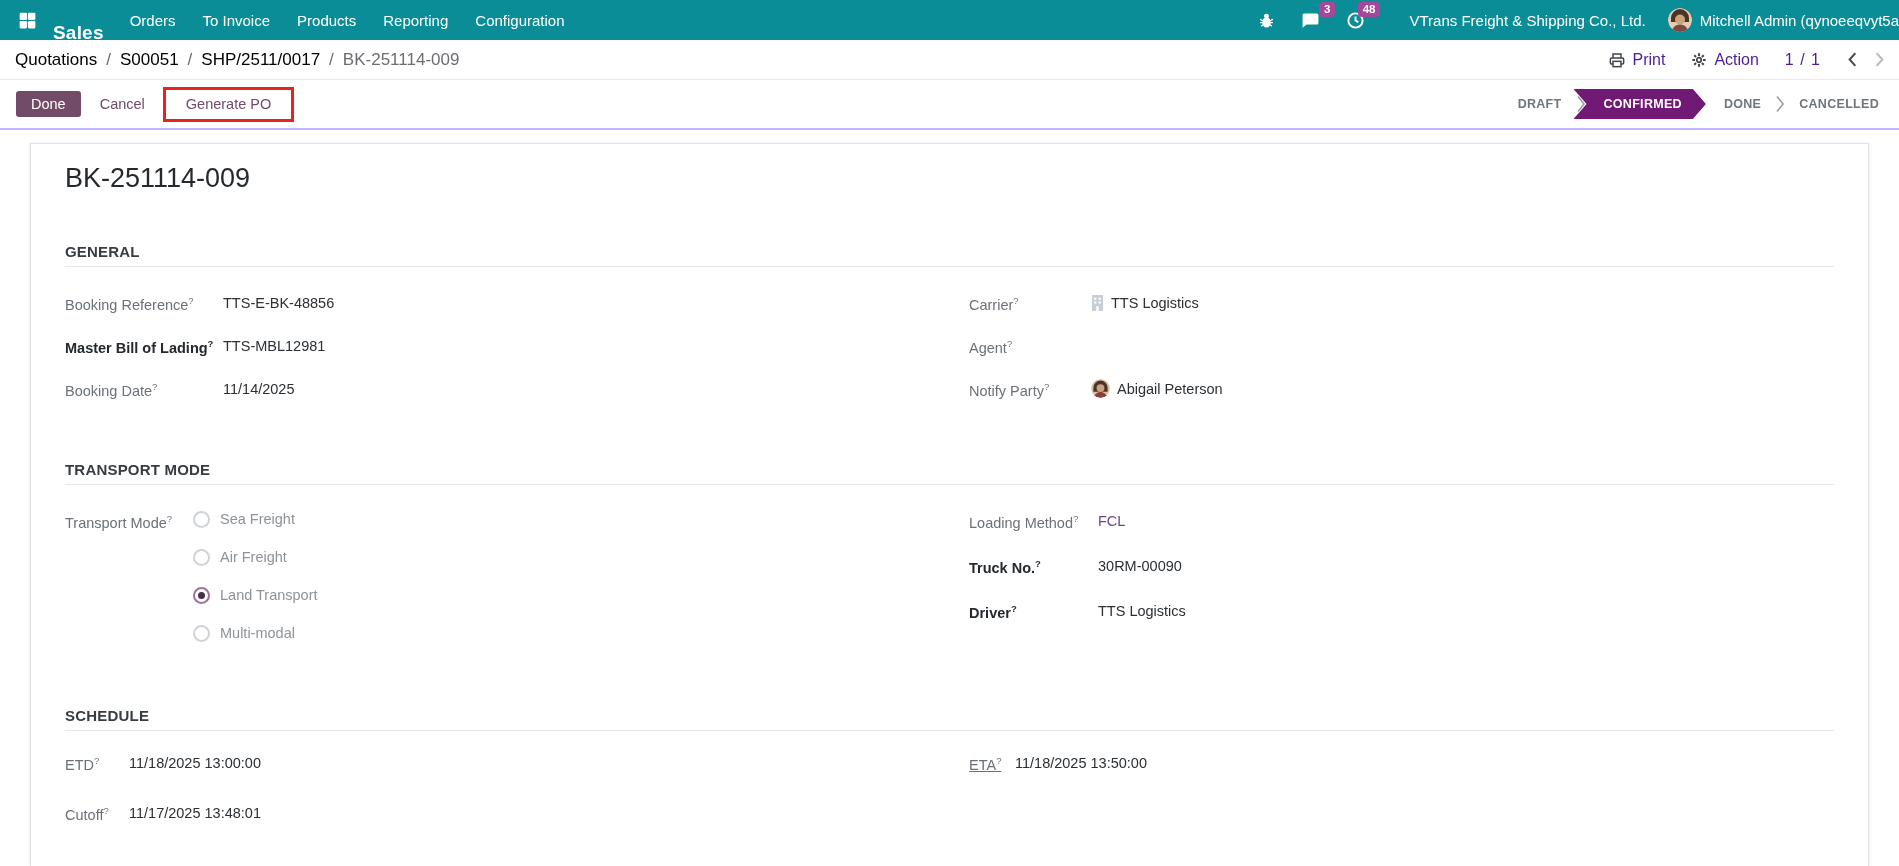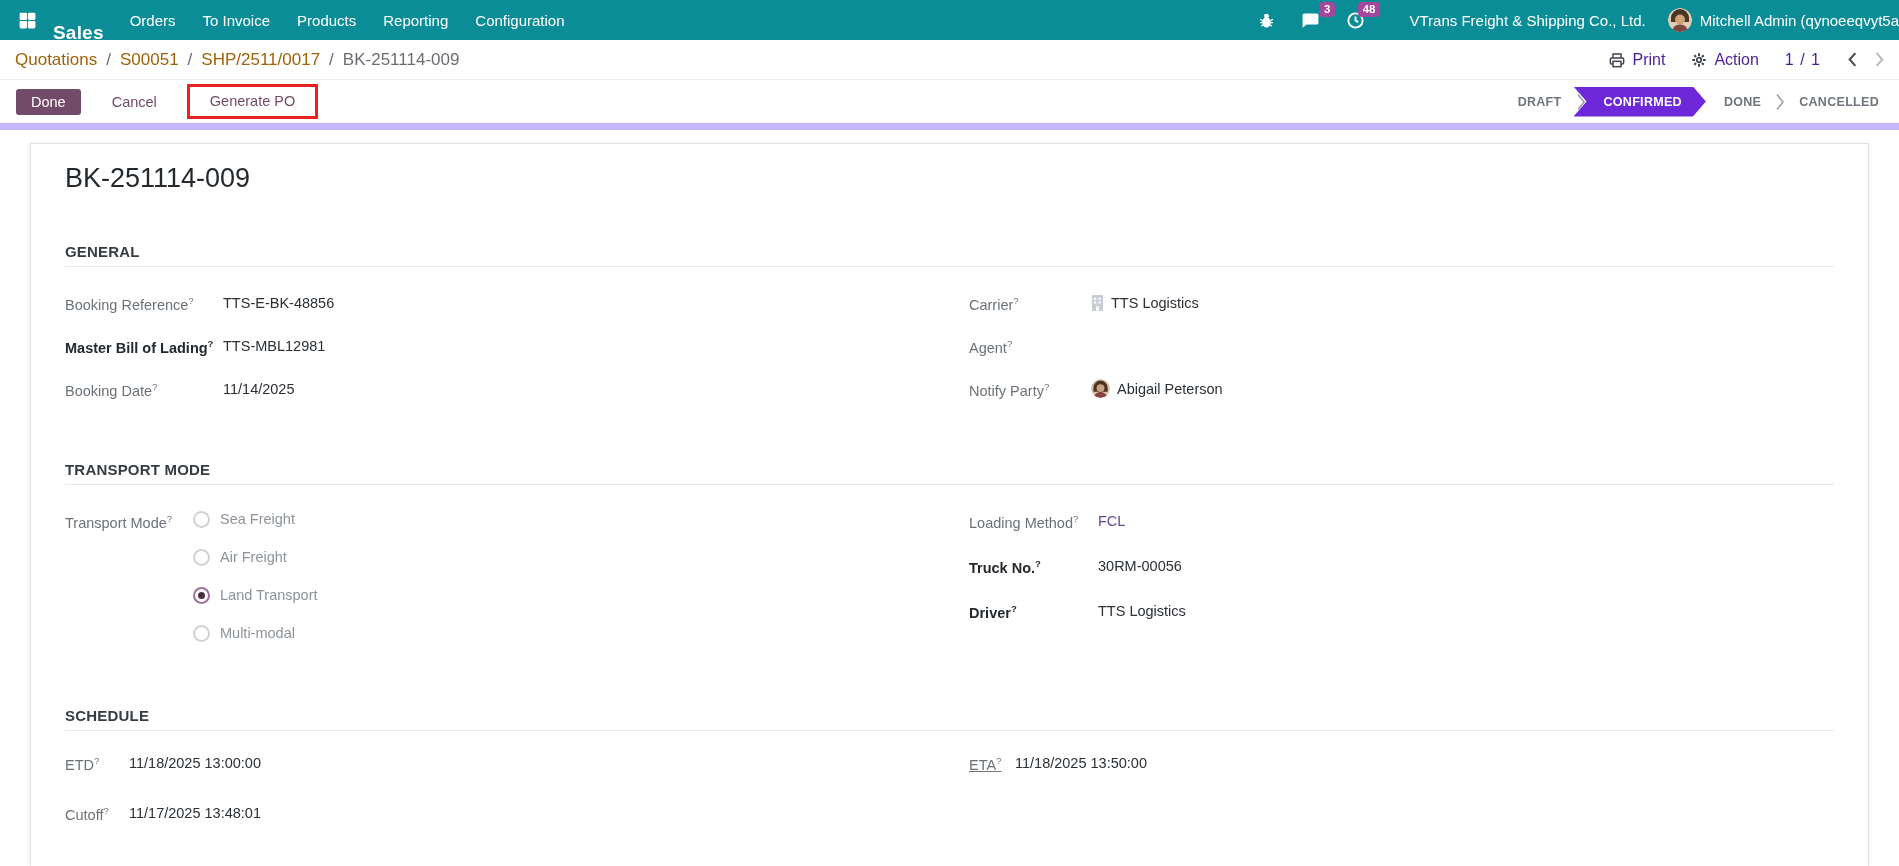--- a/index.html
+++ b/index.html
@@ -18,47 +18,47 @@
   .badge { position:absolute; top:-9px; right:-15px; background:#a5479a; color:#fff;
     font-size:11.5px; font-weight:700; border-radius:4px; padding:2px 5px; line-height:1; }
   .company { margin:0 22px 0 14px; cursor:pointer; }
   .avatar { width:24px; height:24px; border-radius:50%; overflow:hidden; flex:none; }
   .username { margin-left:8px; }
 
   
   .crumbrow { height:39px; display:flex; align-items:center; padding:0 14px 0 15px;
     font-size:17px; }
   .crumbs { display:flex; align-items:center; gap:9px; }
-  .crumbs a { color:#a16207; text-decoration:none; cursor:pointer;text-align:right; }
+  .crumbs a { color:#000000; text-decoration:none; cursor:pointer;text-align:right; }
   .crumb-sep { color:#6a6e73; }
   .crumb-current { color:#6a6e73; }
   .crumb-actions { margin-left:auto; display:flex; align-items:center; gap:26px; color:#4c1d95;
     font-size:16px; }
   .act-btn { display:flex; align-items:center; gap:7px; cursor:pointer; }
   .pager { letter-spacing:1px; }
   .pagenav { display:flex; align-items:center; gap:16px; }
   .chev { cursor:pointer; display:flex; }
   .chev.prev { color:#4a5056; }
   .chev.next { color:#b6bcc2; }
 
   
   .controlrow { height:51px; display:flex; align-items:center; padding:0 14px 0 16px;
-    border-top:1px solid #e8eaec; border-bottom:7px solid #c4b5fd; font-size:14.5px;gap:12px; }
+    border-top:1px solid #e8eaec; border-bottom:2px solid #c4b5fd; font-size:14.5px; }
   .btn-primary { background:#714B67; color:#fff; border:none; border-radius:3px;
     padding:5px 15px; font-size:14.5px; cursor:pointer; font-family:inherit; }
   .btn-link { background:none; border:none; color:#714B67; padding:5px 12px; font-size:14.5px;
     cursor:pointer; font-family:inherit; margin-left:7px; }
   .annotation { border:3px solid #e8231d; padding:6px 17px 7px; margin-left:6px; }
   .annotation .btn-link { margin-left:0; padding:0 3px; }
 
   .statusbar { margin-left:auto; display:flex; align-items:center; font-size:12.5px;
     font-weight:700; color:#6e757c; letter-spacing:.3px; height:100%; }
   .stage { padding:0 18px; cursor:pointer; white-space:nowrap; }
   .stage-sep { color:#9aa1a8; display:flex; margin:0 -4px; }
-  .stage.active { background:#6d28d9; color:#fff; height:30px; display:flex; align-items:center;
+  .stage.active { background:#701a75; color:#fff; height:30px; display:flex; align-items:center;
     padding:0 24px 0 30px; margin:0 0 0 -8px;
     clip-path:polygon(0 0, calc(100% - 13px) 0, 100% 50%, calc(100% - 13px) 100%, 0 100%, 13px 50%); }
 
   
   .sheet { margin:13px 30px 0; background:#fff; border:1px solid #e0e2e4; border-bottom:none;
     box-shadow:0 1px 4px rgba(60,60,60,.12); padding:19px 34px 0; height:723px; }
   .sheet-title { font-size:27px; color:#24292e; font-weight:400; margin-bottom:49px; }
 
   .sec-heading { font-size:15px; font-weight:700; color:#363c42; letter-spacing:.2px; }
   .sec-rule { border:none; border-top:1px solid #e6e8ea; margin:6px 0 24px; }
@@ -328,21 +328,21 @@
           </div>
         </div>
       </div>
       <div class="tr-right">
         <div class="frow">
           <span class="flabel w129"><span>Loading Method</span><sup>?</sup></span>
           <span class="fvalue link">FCL</span>
         </div>
         <div class="frow">
           <span class="flabel bold w129"><span>Truck No.</span><sup>?</sup></span>
-          <span class="fvalue">30RM-00056</span>
+          <span class="fvalue">30RM-00090</span>
         </div>
         <div class="frow">
           <span class="flabel bold w129"><span>Driver</span><sup>?</sup></span>
           <span class="fvalue">TTS Logistics</span>
         </div>
       </div>
     </div>
   </div>
 
   <div class="form-section gap46 sched">

